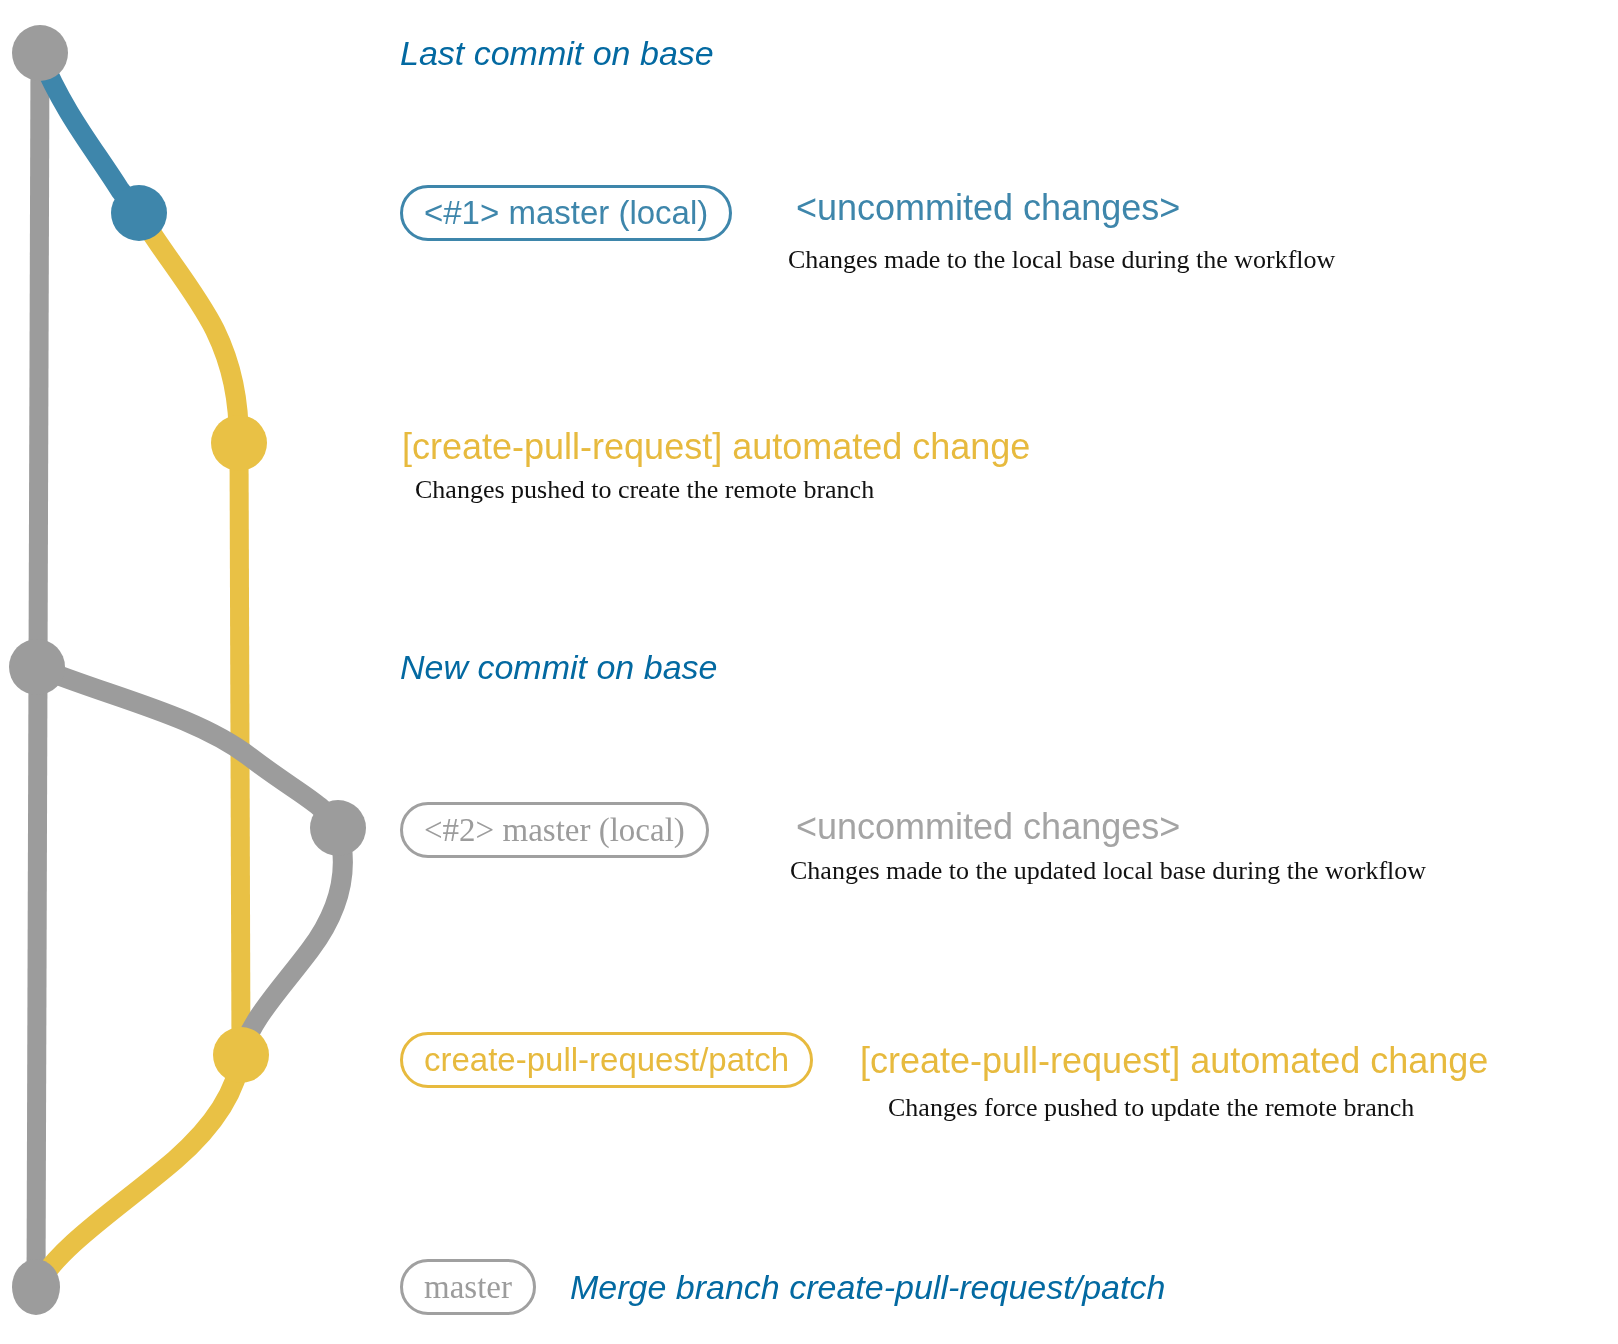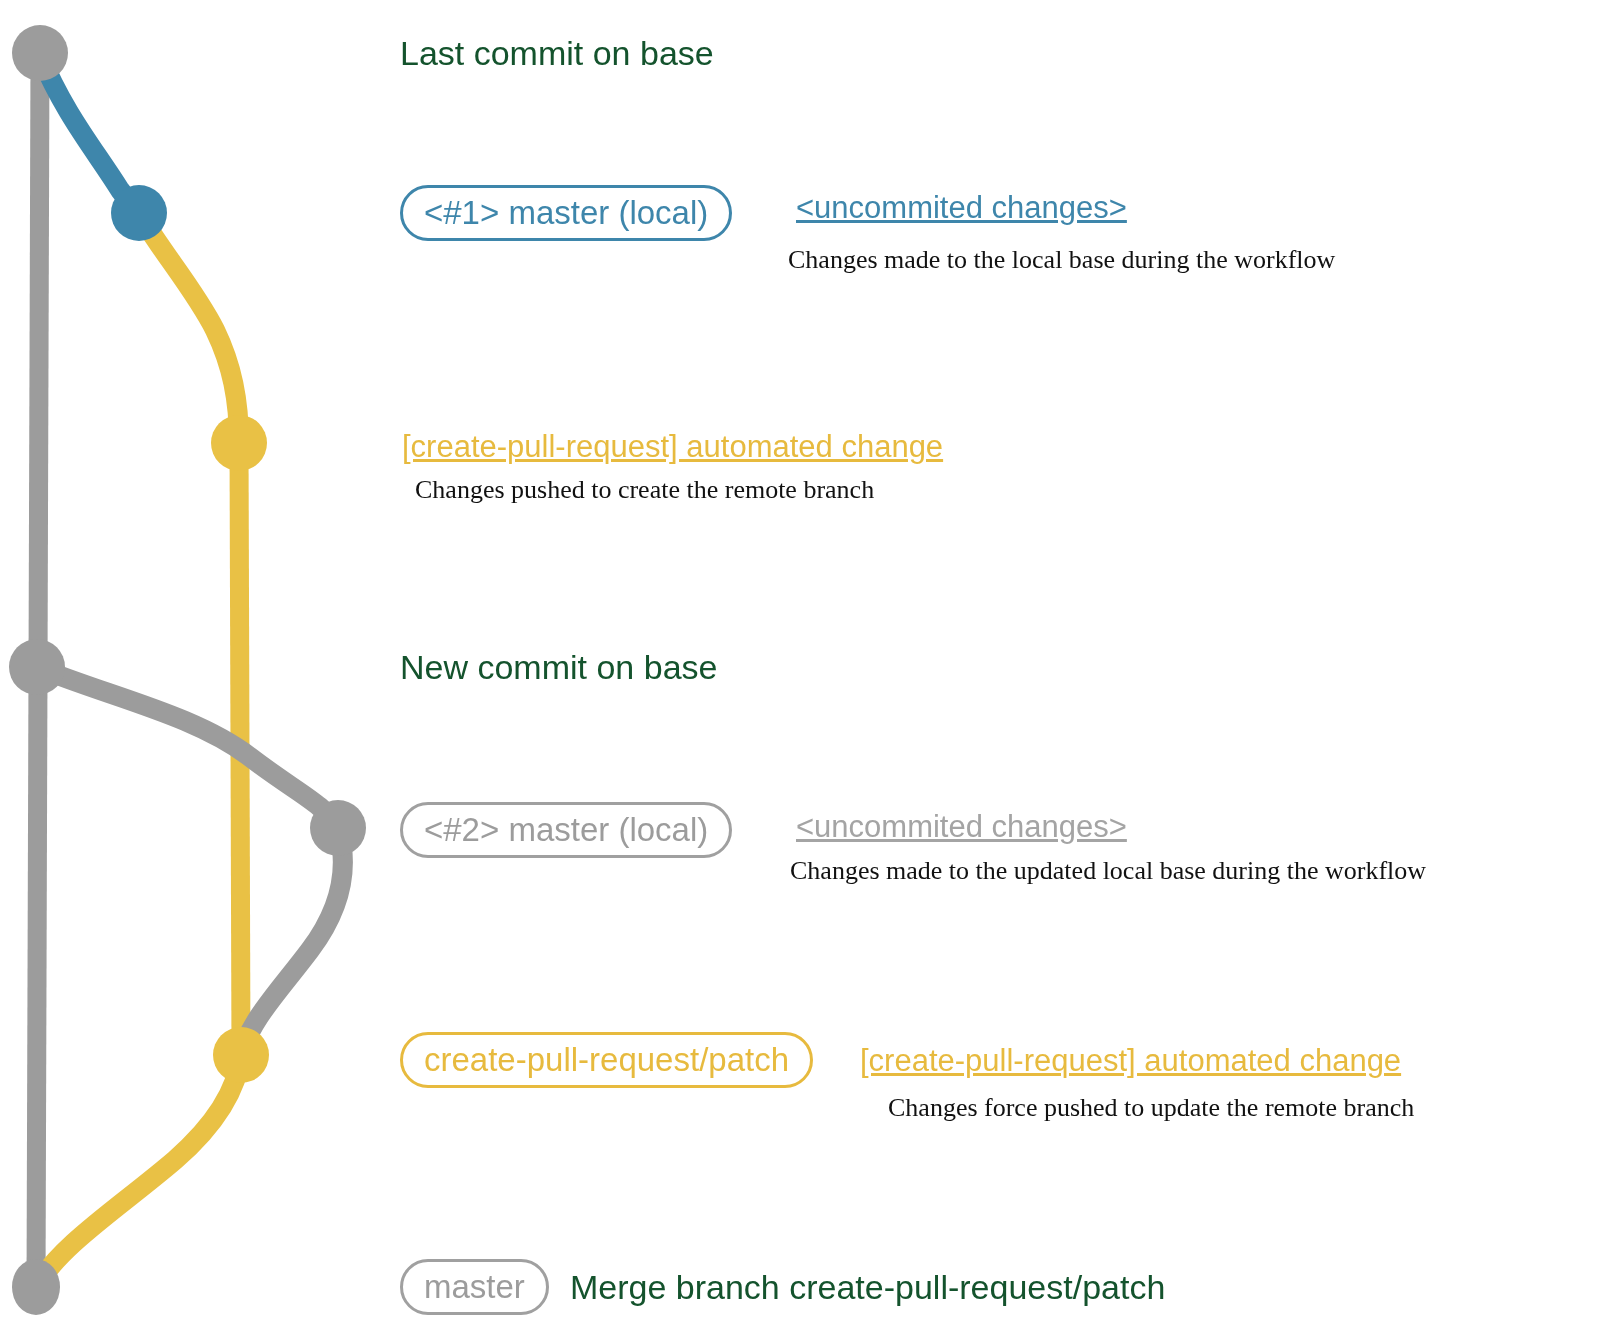--- a/index.html
+++ b/index.html
@@ -5,40 +5,40 @@
   html,body{margin:0;padding:0;background:#ffffff;}
   .canvas{
     position:relative;
     width:1618px;height:1344px;
     overflow:hidden;
     background:#ffffff;
     font-family:"Liberation Sans",sans-serif;
   }
   .graph{position:absolute;left:0;top:0;}
   .note{position:absolute;white-space:nowrap;}
-  .t-big{font-size:34px;line-height:42px;color:#14532d;}
-  .subject{font-size:31px;line-height:44px;text-decoration:underline;}
+  .t-big{font-size:34px;line-height:42px;color:#0369a1;font-style:italic;}
+  .subject{font-size:36px;line-height:44px;}
   .subject.blue{color:#3e86ab;}
   .subject.yellow{color:#e7ba3e;}
   .subject.gray{color:#a4a4a4;}
   .desc{
     font-family:"Liberation Serif",serif;
     font-size:26px;line-height:38px;color:#111111;
     position:absolute;white-space:nowrap;
   }
   .pill{
     position:absolute;
     display:inline-flex;align-items:center;justify-content:center;
     height:50px;padding:0 21px;
     border:3px solid;border-radius:28px;
     font-size:33px;white-space:nowrap;
     background:#ffffff;
   }
   .pill.blue{border-color:#3e86ab;color:#3e86ab;text-align:right;}
-  .pill.gray{border-color:#a0a0a0;color:#9c9c9c;}
+  .pill.gray{border-color:#a0a0a0;color:#9c9c9c;font-family:Liberation Serif, serif;}
   .pill.yellow{border-color:#e7ba3e;color:#e7ba3e;}
 </style>
 </head>
 <body>
 
 <div class="canvas">
 
   <svg class="graph" width="380" height="1344" viewBox="0 0 380 1344">
 
     <path d="M 40 53 L 36 1287" fill="none" stroke="#9c9c9c" stroke-width="19"></path>

